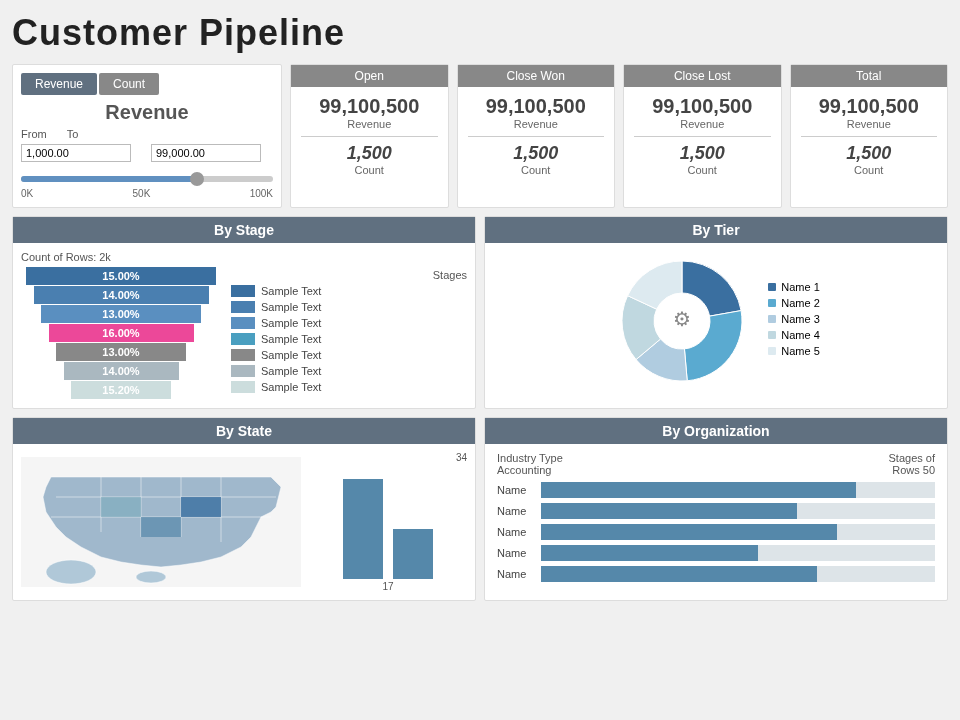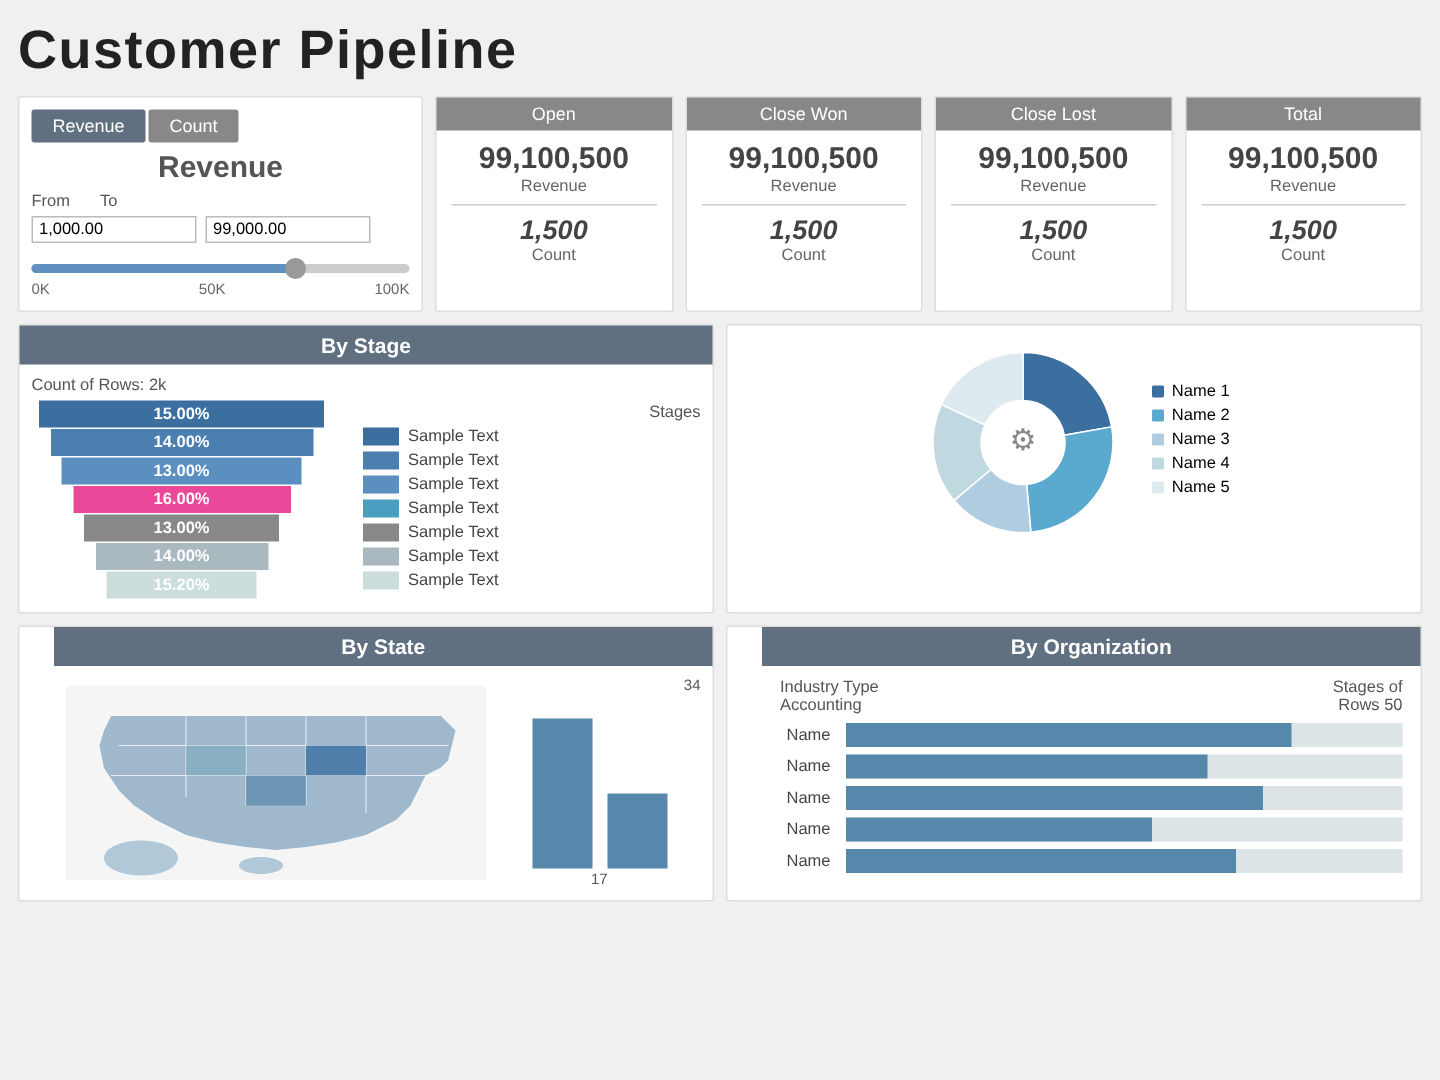--- a/index.html
+++ b/index.html
@@ -25,21 +25,20 @@
     }
     
     .top-row {
       display: flex;
       gap: 8px;
     }
     .card {
       background: #fff;
       border: 1px solid #ddd;
       border-radius: 2px;
-      padding-left: 23px;
     }
     
     .filter-card {
       width: 270px;
       padding: 8px;
     }
     .tab-bar {
       display: flex;
       margin-bottom: 6px;
     }
@@ -64,21 +63,21 @@
     }
     .from-to-row {
       display: flex;
       gap: 20px;
       margin-bottom: 4px;
       font-size: 11px;
       color: #555;
     }
     .input-row {
       display: flex;
-      gap: 6px;
+      gap: 20px;
       margin-bottom: 6px;
       align-items: center;
     }
     .input-row input {
       width: 110px;
       border: 1px solid #bbb;
       padding: 2px 4px;
       font-size: 11px;
     }
     .slider-container {
@@ -170,21 +169,21 @@
       font-size: 14px;
       font-weight: bold;
       padding: 5px 0;
     }
     .chart-body {
       padding: 8px;
     }
     
     .funnel-section {
       display: flex;
-      gap: 21px;
+      gap: 10px;
     }
     .funnel-wrap {
       flex: 0 0 200px;
     }
     .funnel-title {
       font-size: 11px;
       color: #555;
       margin-bottom: 4px;
     }
     .funnel-bar {
@@ -293,21 +292,21 @@
     }
     .hbar-row {
       display: flex;
       align-items: center;
       margin-bottom: 5px;
     }
     .hbar-label {
       font-size: 11px;
       color: #444;
       width: 38px;
-      text-align: center;
+      text-align: left;
       margin-right: 6px;
     }
     .hbar-bg {
       flex: 1;
       height: 16px;
       background: #dde4e8;
       position: relative;
     }
     .hbar-fill {
       position: absolute;
@@ -437,20 +436,21 @@
                   <div class="legend-color" style="background:#ccdddd;"></div>
     <span>Sample Text</span>
                 </div>
               </div>
           </div>
         </div>
       </div>
     </div>
 
     <div class="card chart-card" style="flex:1;">
+      <div class="chart-header">By Tier</div>
       <div class="donut-section">
         <div class="donut-wrap">
           <svg width="140" height="140" id="donut-svg">
               <path d="M 70 10 A 60 60 0 0 1 129.0884651807325 59.58110933998418
              L 97.57461708434182 65.13785102532594 A 28 28 0 0 0 70 42 Z" fill="#3a6fa0" stroke="#fff" stroke-width="1"></path>
               <path d="M 129.0884651807325 59.58110933998418 A 60 60 0 0 1 75.22934456485949 129.77168188550473
              L 72.44036079693443 97.89345154656888 A 28 28 0 0 0 97.57461708434182 65.13785102532594 Z" fill="#5aaad0" stroke="#fff" stroke-width="1"></path>
               <path d="M 75.22934456485949 129.77168188550473 A 60 60 0 0 1 24.03733341286133 108.56725658119237
              L 48.55075559266862 87.9980530712231 A 28 28 0 0 0 72.44036079693443 97.89345154656888 Z" fill="#b0cce0" stroke="#fff" stroke-width="1"></path>
               <path d="M 24.03733341286133 108.56725658119237 A 60 60 0 0 1 15.621532777800994 44.64290429555804

